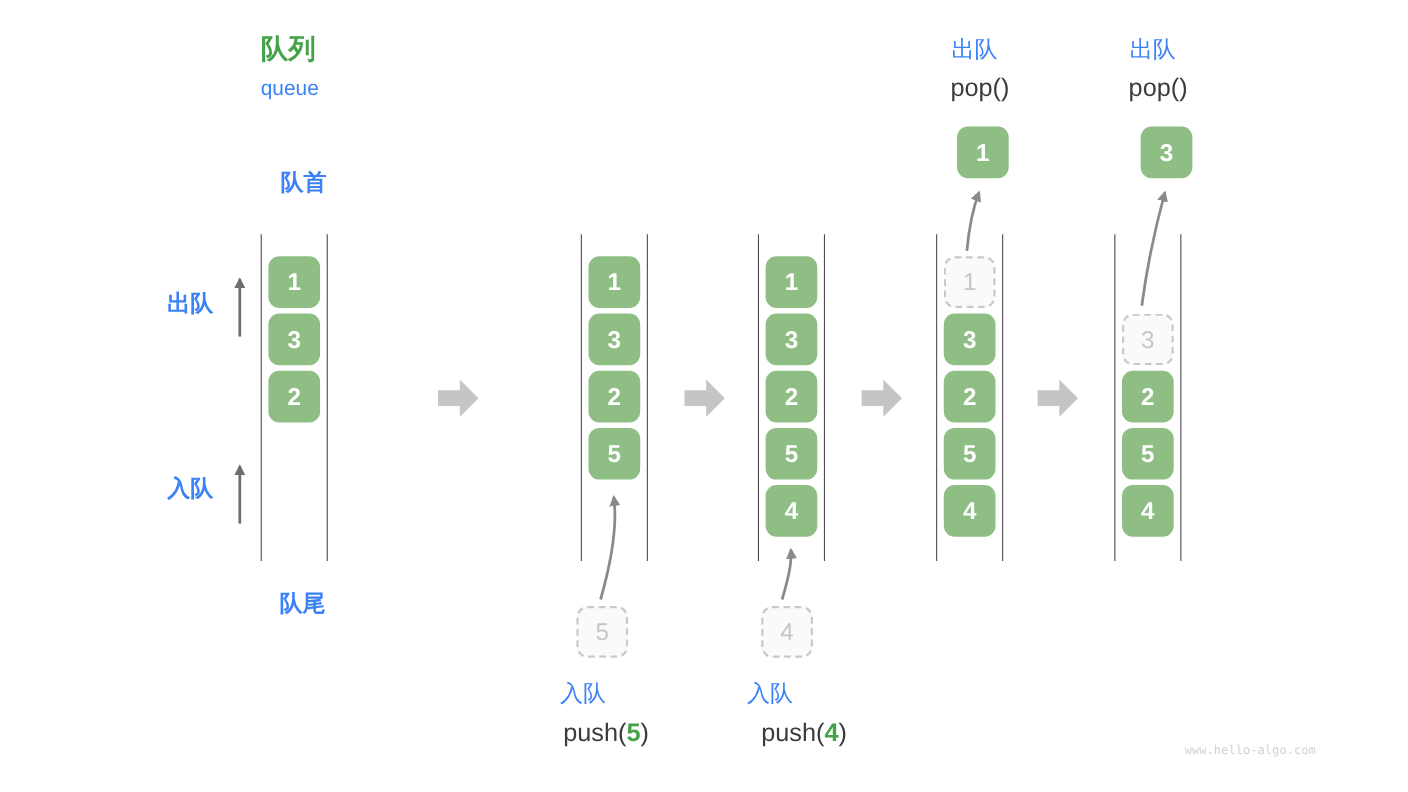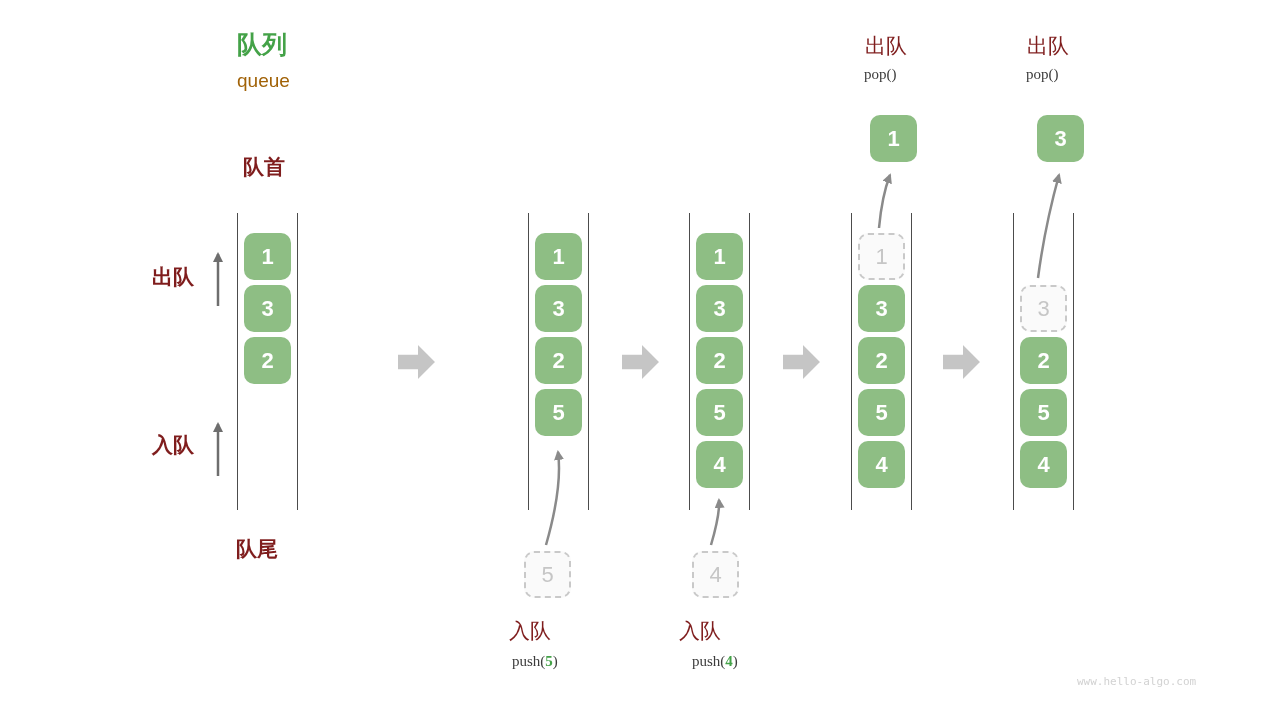--- a/index.html
+++ b/index.html
@@ -1,25 +1,25 @@
 <!DOCTYPE html>
 <html><head>
 <meta charset="utf-8">
 <style>
   html,body{margin:0;padding:0;background:#fff;}
   .canvas{
     position:relative;width:1280px;height:720px;background:#ffffff;
     overflow:hidden;font-family:"Liberation Sans","DejaVu Sans",sans-serif;
   }
   .abs{position:absolute;}
-  .cn{color:#7f1d1d;font-size:21px;line-height:1.2;white-space:nowrap;}
+  .cn{color:#3b82f6;font-size:21px;line-height:1.2;white-space:nowrap;}
   .bold{font-weight:700;}
-  .mono{font-family:Liberation Serif, serif;font-size:15px;color:#3b3b3b;white-space:nowrap;}
+  .mono{font-family:Liberation Sans, sans-serif;font-size:23px;color:#3b3b3b;white-space:nowrap;}
   .title-cn{font-size:25px;font-weight:700;color:#44a248;white-space:nowrap;}
-  .title-en{font-size:19px;color:#a16207;white-space:nowrap;}
+  .title-en{font-size:19px;color:#3b82f6;white-space:nowrap;}
   .col{
     position:absolute;top:213px;height:297px;width:59px;
     border-left:1.5px solid #4c4c4c;border-right:1.5px solid #4c4c4c;
   }
   .box{
     position:absolute;left:6px;width:47px;height:47px;border-radius:10px;
     background:#8ebe84;color:#ffffff;font-size:22px;font-weight:700;
     text-align:center;line-height:47px;
   }
   .ghost{
@@ -49,22 +49,22 @@
   svg.arrow-layer{position:absolute;left:0;top:0;pointer-events:none;}
 </style>
 </head>
 <body>
 
 <div class="canvas">
 
   <div class="abs title-cn" style="left:237px;top:28px">队列</div>
   <div class="abs title-en" style="left:237px;top:70px">queue</div>
 
-  <div class="abs cn bold" style="left:243px;top:154px">队首</div>
-  <div class="abs cn bold" style="left:236px;top:536px">队尾</div>
+  <div class="abs cn bold" style="left:255px;top:154px">队首</div>
+  <div class="abs cn bold" style="left:254px;top:536px">队尾</div>
   <div class="abs cn bold" style="left:152px;top:264px">出队</div>
   <div class="abs cn bold" style="left:152px;top:432px">入队</div>
 
   <div class="col" style="left:237px">
     <div class="box s1">1</div>
     <div class="box s2">3</div>
     <div class="box s3">2</div>
   </div>
 
   <div class="col" style="left:528px">

